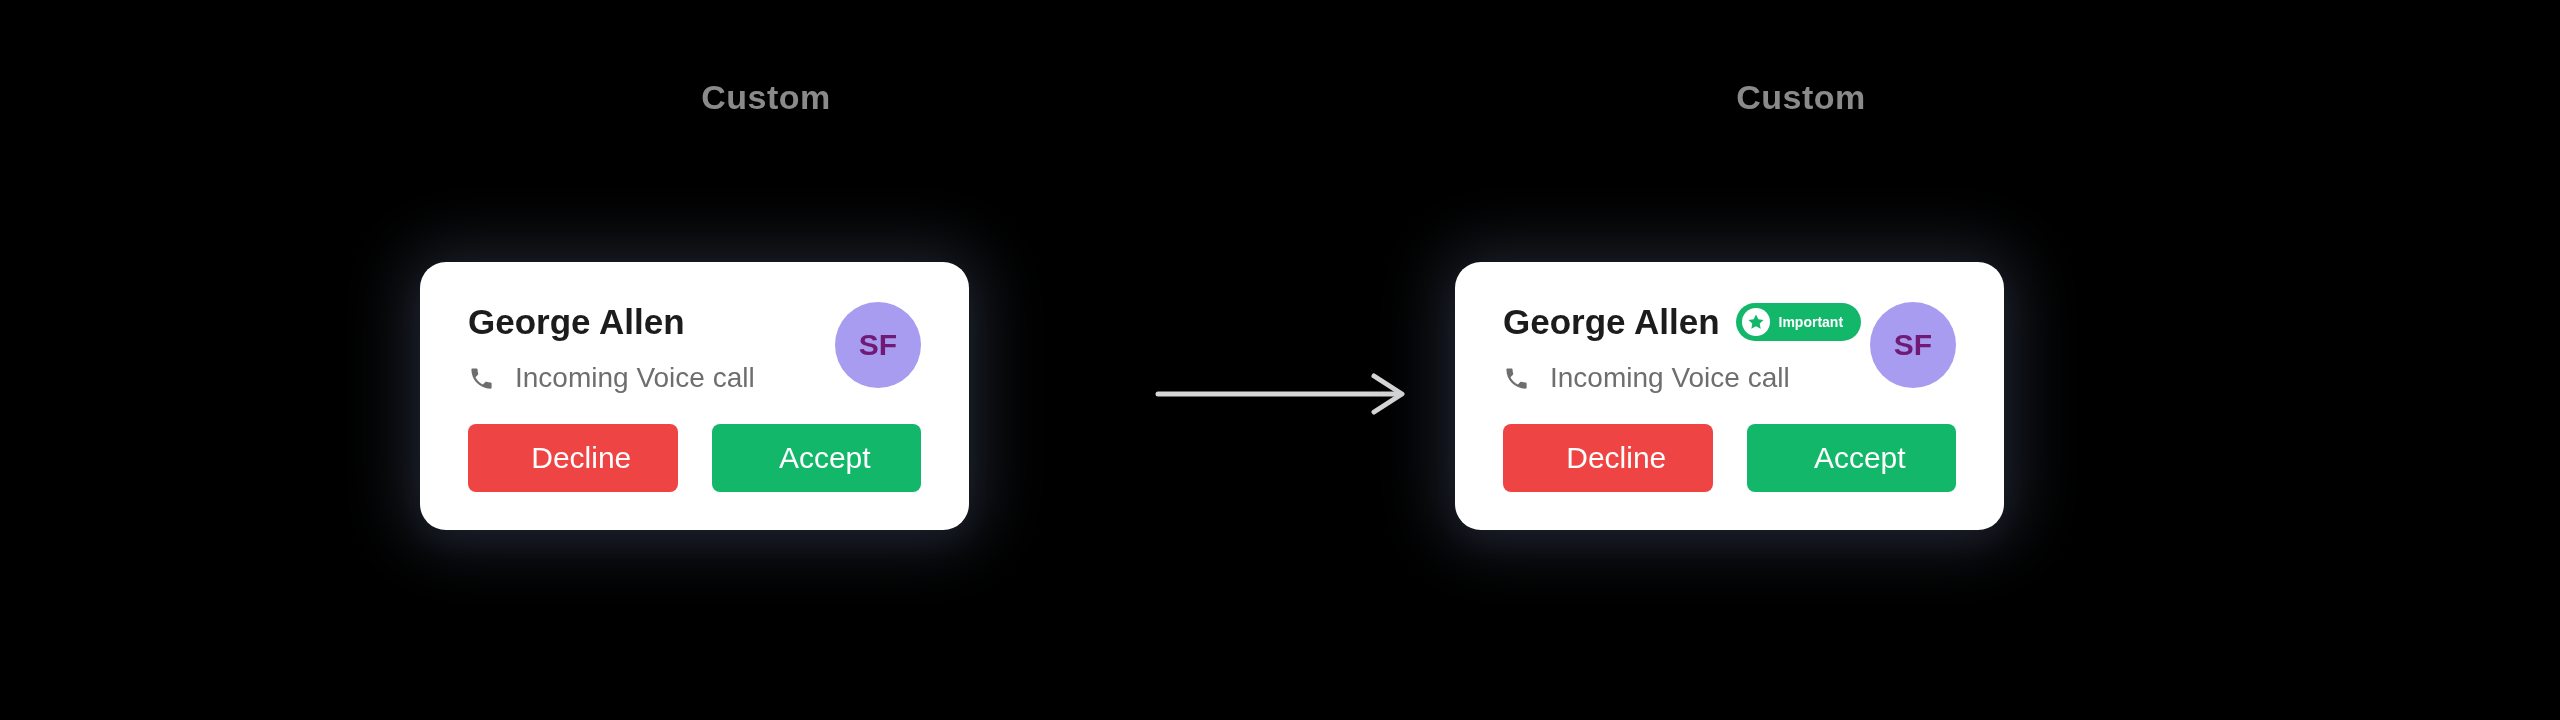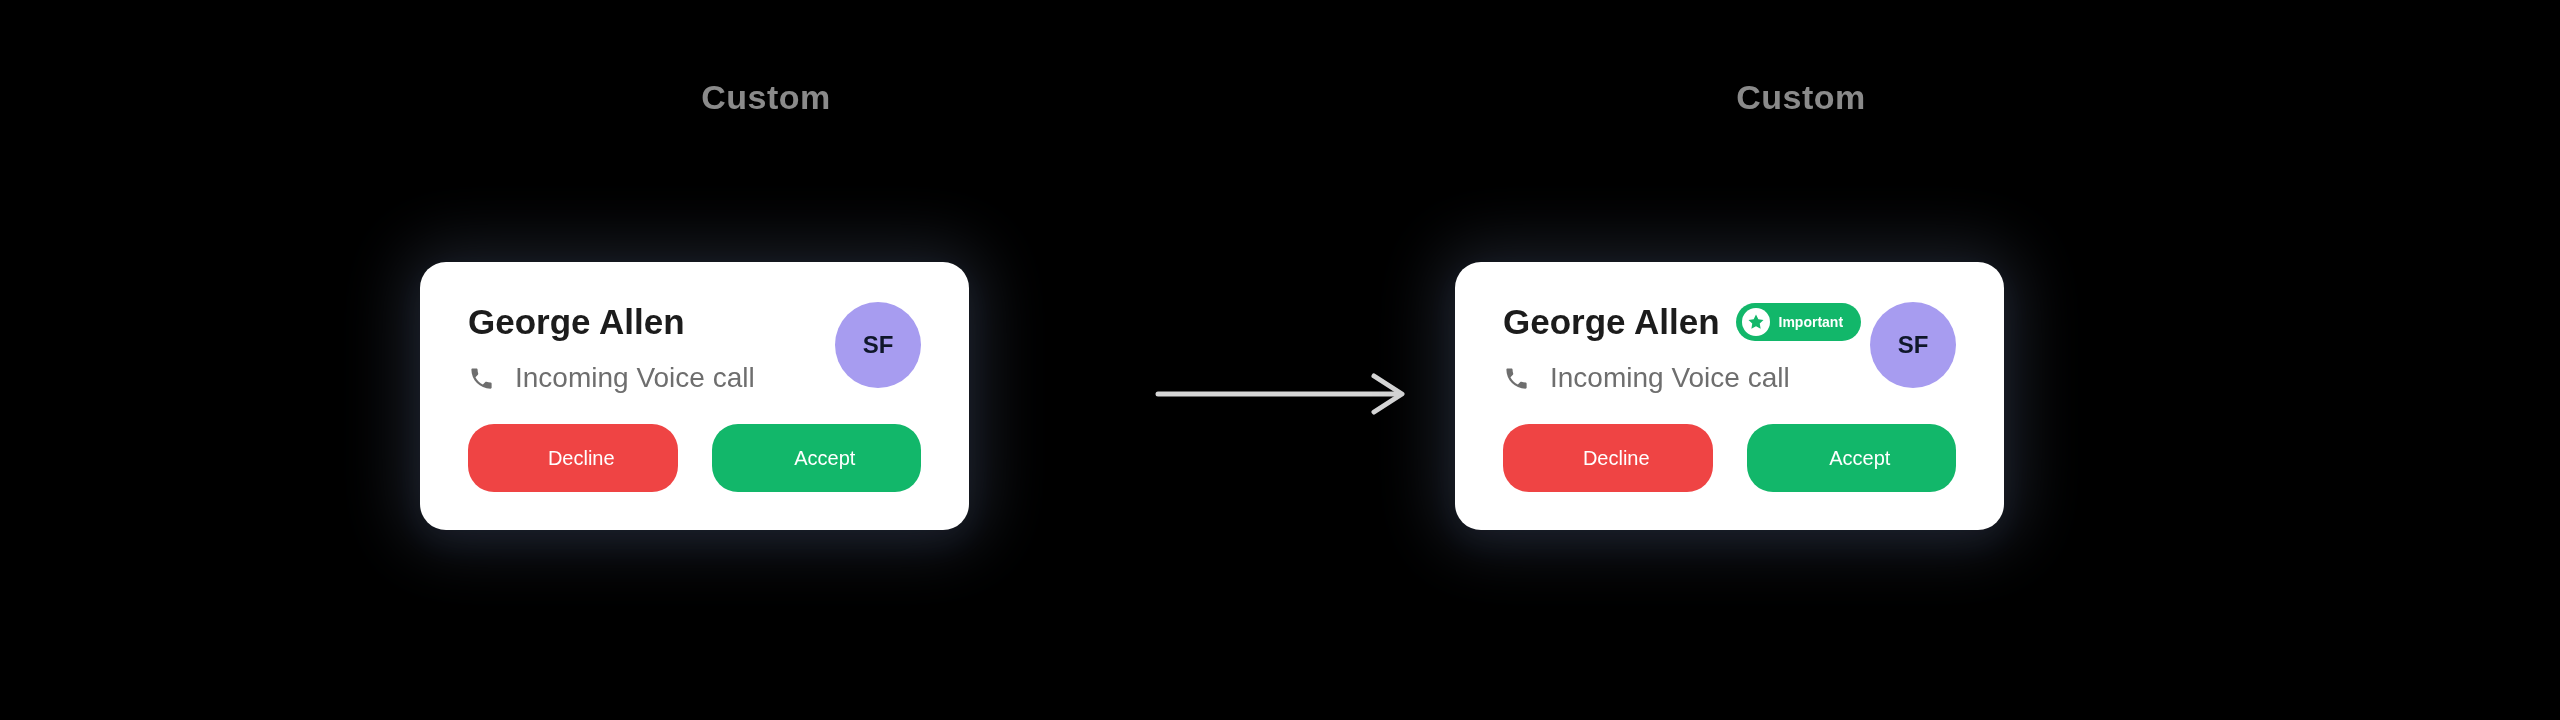--- a/index.html
+++ b/index.html
@@ -99,40 +99,40 @@
   }
   .call-status {
     font-size:28px;
     color:var(--call-status-text, #6e6e6e);
     white-space:nowrap;
   }
   .avatar {
     width:86px; height:86px;
     border-radius:50%;
     background:var(--avatar-background, #a79cf0);
-    color:#0f172a;
+    color:#701a75;
     display:flex;
     align-items:center;
     justify-content:center;
-    font-size:24px;
+    font-size:30px;
     font-weight:700;
     flex:0 0 auto;
   }
   .buttons-row {
     margin-top:auto;
     display:flex;
     gap:34px;
   }
   .btn {
     flex:1;
     height:68px;
     border:none;
-    border-radius:26px;
+    border-radius:8px;
     color:#ffffff;
-    font-size:20px;
+    font-size:30px;
     font-weight:500;
     font-family:inherit;
     cursor:pointer;
     display:flex;
     align-items:center;
     justify-content:center;
     padding-left:17px;
   }
   .btn-decline { background:var(--decline-button, #ef4444); }
   .btn-accept  { background:var(--accept-button, #12b76a); }

